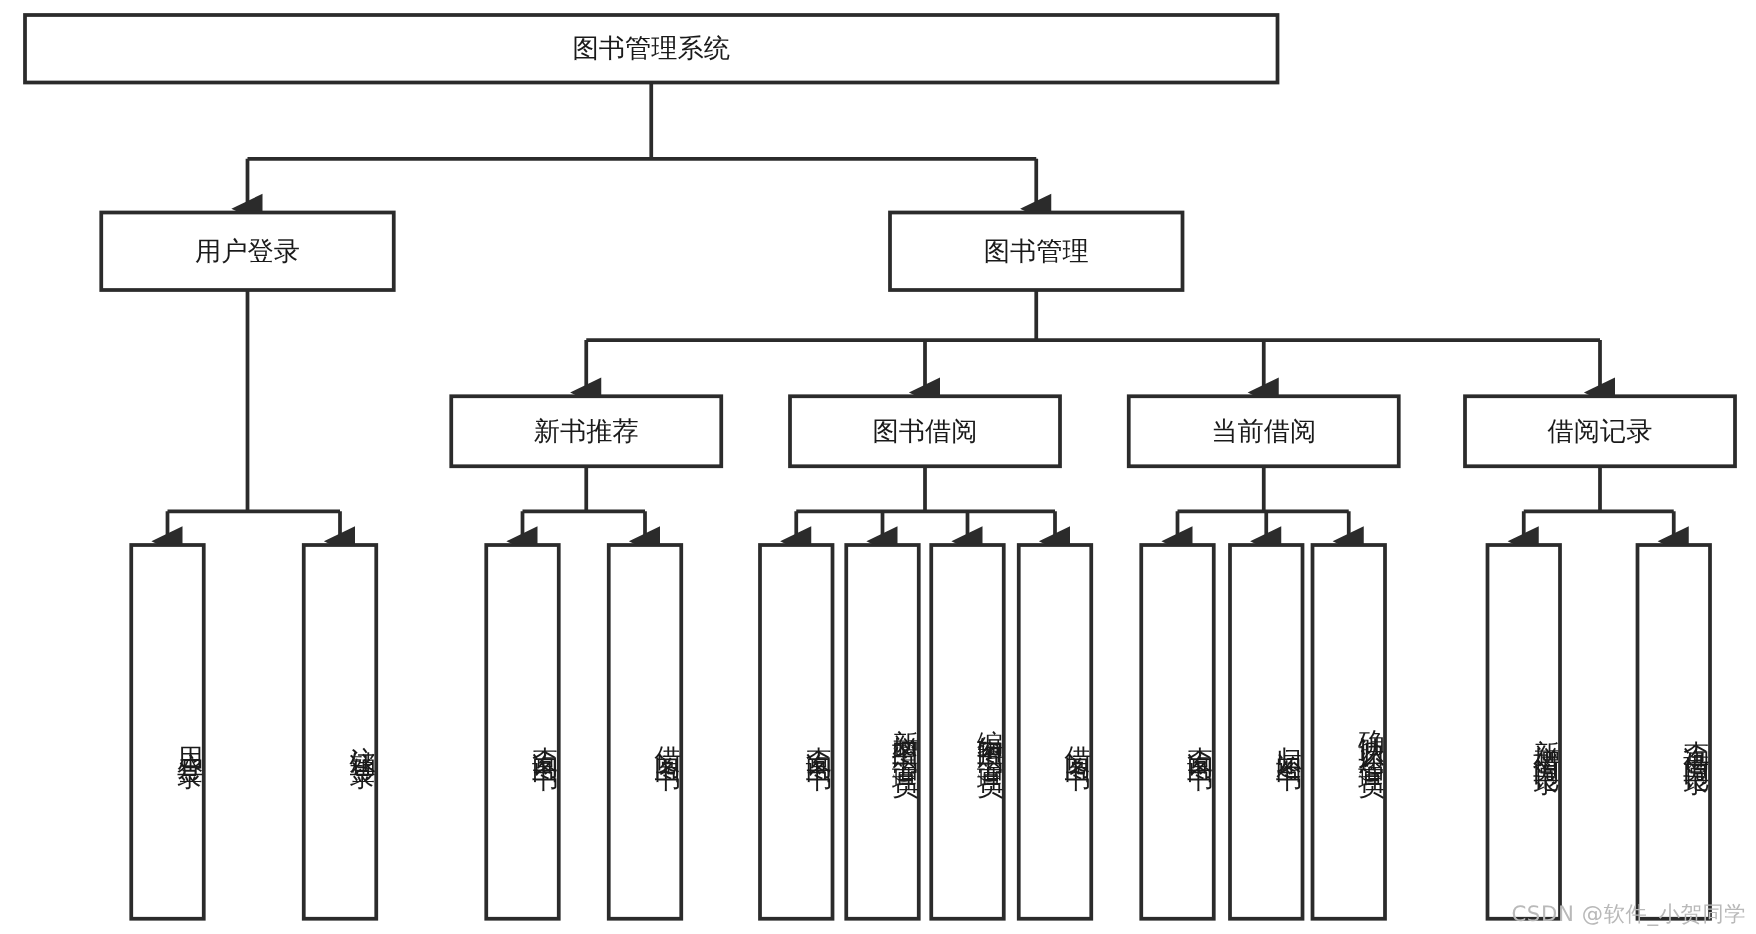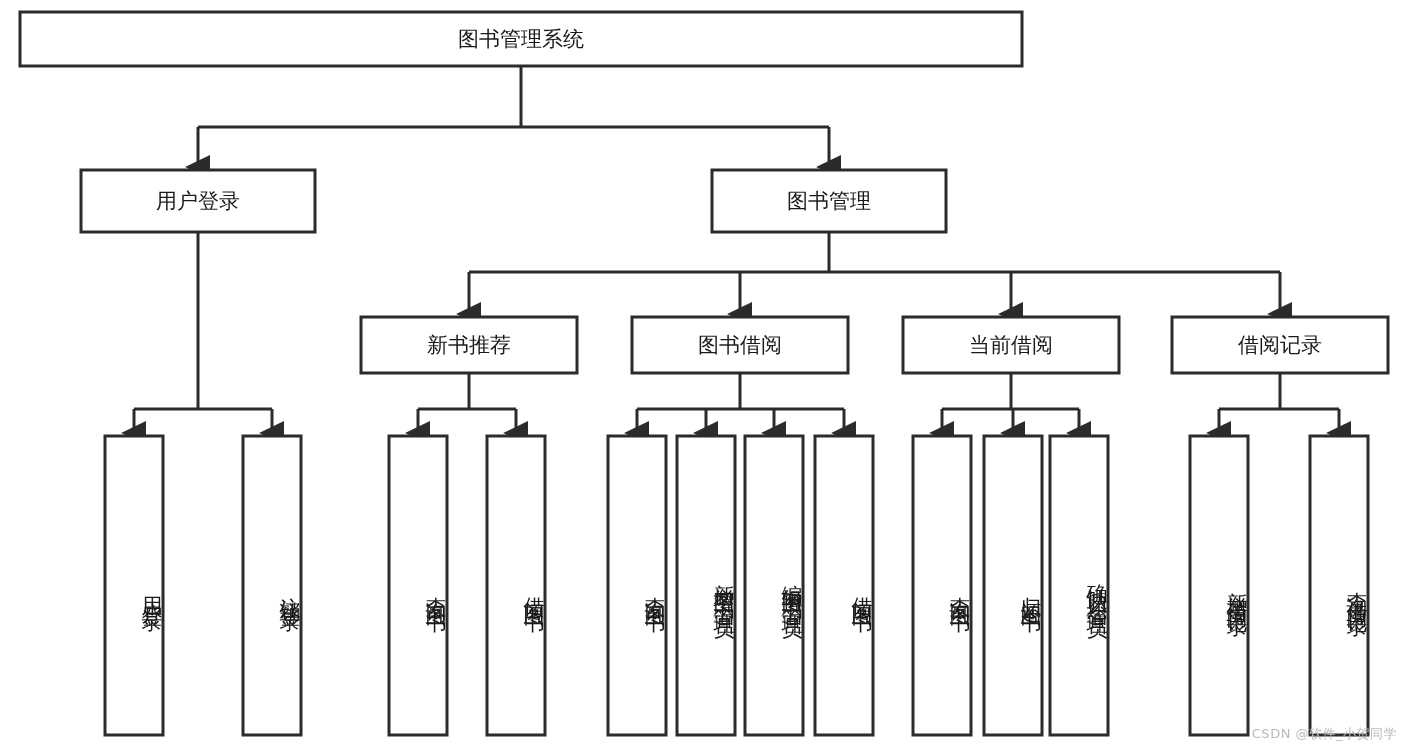--- a/index.html
+++ b/index.html
@@ -57,21 +57,21 @@
     letter-spacing: 5px;
     color: #1a1a1a;
     white-space: nowrap;
     pointer-events: none;
   }
   .watermark {
     position: absolute;
     right: 8px;
     bottom: 4px;
     font-family: "DejaVu Sans", "Liberation Sans", sans-serif;
-    font-size: 13px;
+    font-size: 17px;
     color: #b9b9b9;
     letter-spacing: 0.5px;
     user-select: none;
   }
 </style>
 </head>
 <body>
 
 <div id="diagram-root">
 

